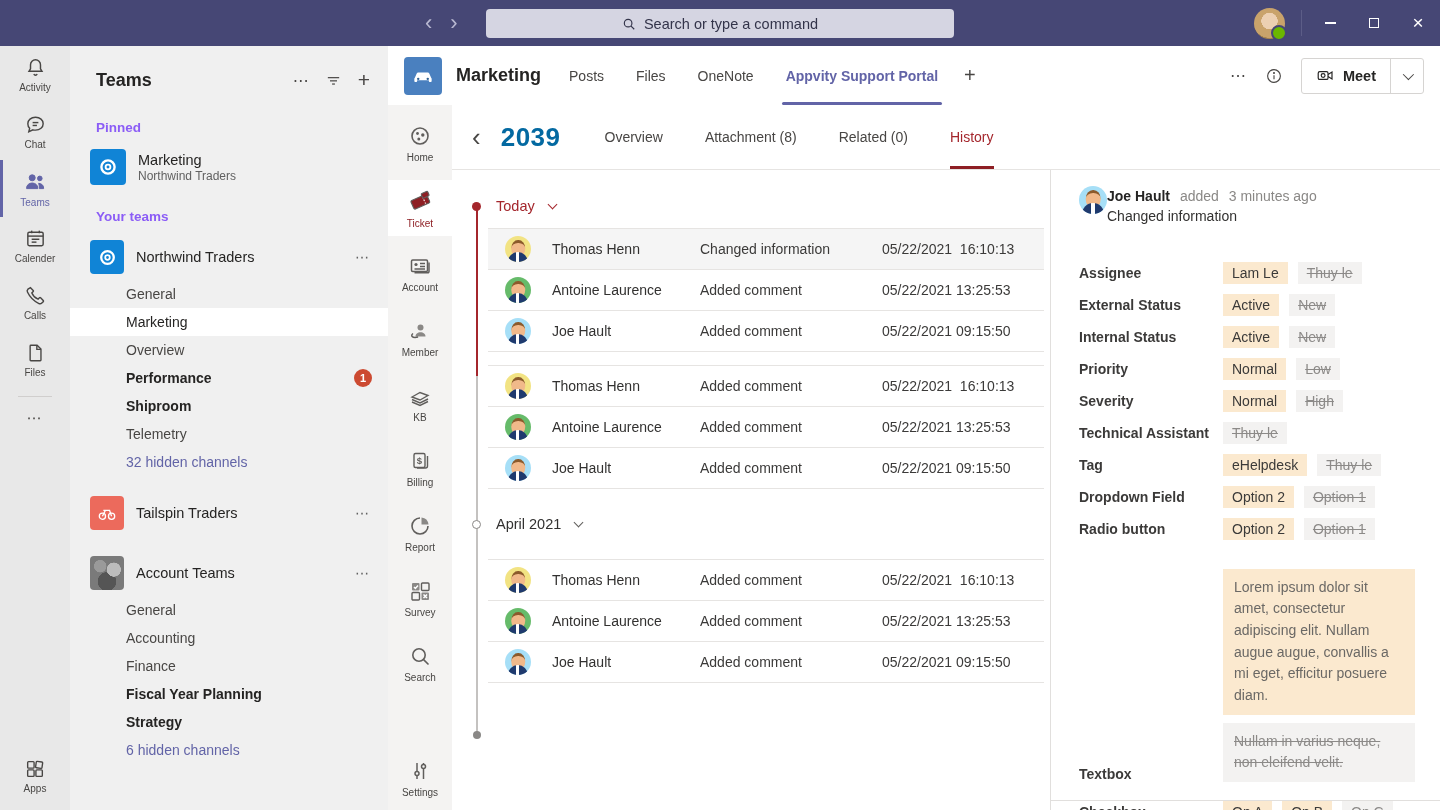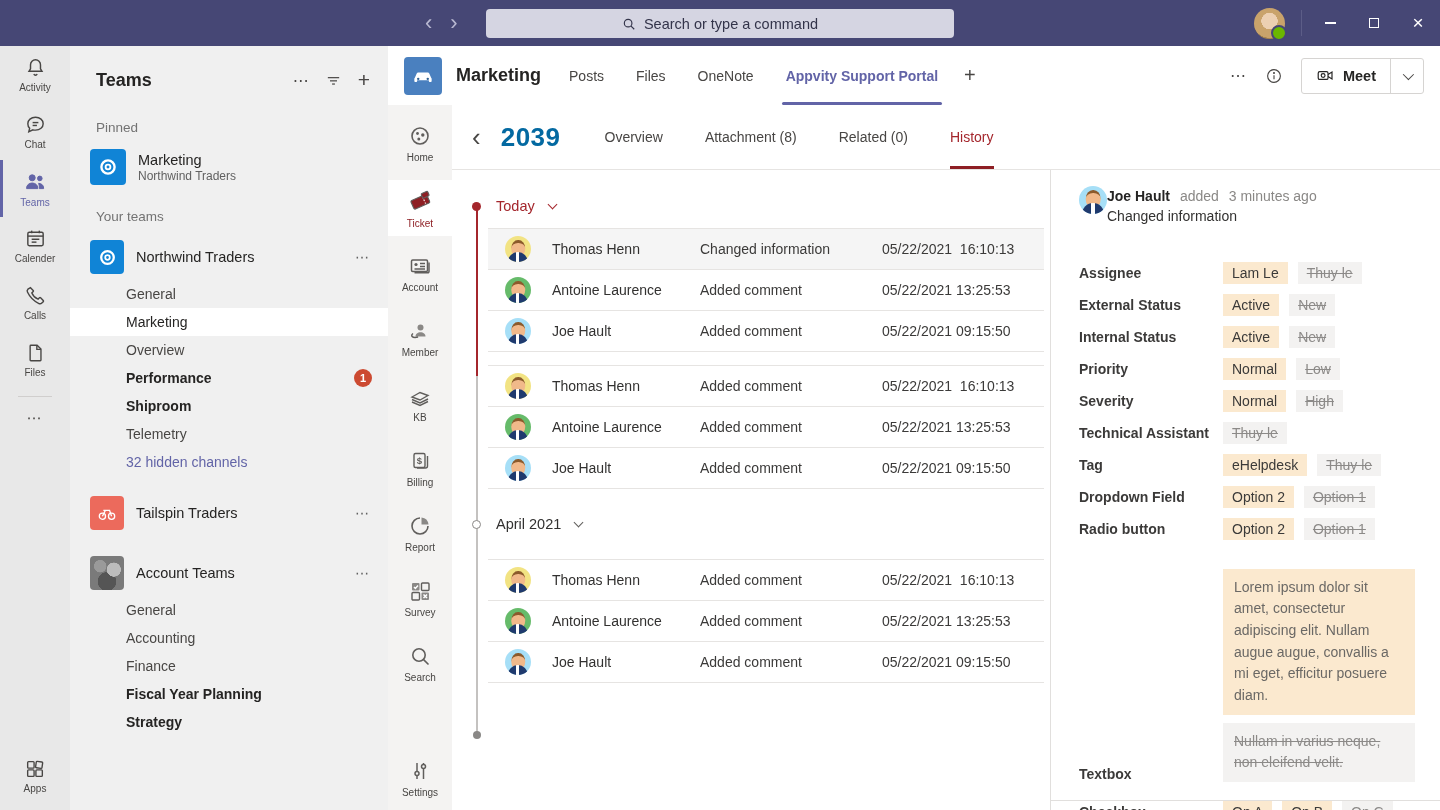--- a/index.html
+++ b/index.html
@@ -32,21 +32,21 @@
   .rail-dots { text-align:center; color:#484644; font-size:15px; letter-spacing:2px; padding:10px 0; cursor:pointer; }
   .rail-spacer { flex:1; }
   .rail-apps { margin-bottom:6px; }
 
   
   .tpanel { position:absolute; left:70px; top:46px; width:318px; height:764px; background:#f0f0f0; }
   .tp-head { display:flex; align-items:center; padding:22px 18px 0 26px; }
   .tp-title { font-size:18px; font-weight:bold; color:#252423; flex:1; }
   .tp-actions { display:flex; align-items:center; gap:16px; color:#484644; }
   .tp-actions .ico { font-size:16px; cursor:pointer; display:flex; align-items:center; }
-  .tp-section { font-size:13.5px; color:#737373; padding:28px 0 10px 26px; }
+  .tp-section { font-size:13.5px; color:#8b5cf6; padding:28px 0 10px 26px;font-weight:bold; }
   .pinned-item { display:flex; align-items:center; gap:12px; padding:4px 0 4px 20px; cursor:pointer; }
   .tlogo { width:36px; height:36px; border-radius:4px; flex:0 0 auto; display:flex; align-items:center; justify-content:center; }
   .tlogo--nwt { background:#1084d6; }
   .tlogo--tailspin { background:#ec6a5c; }
   .tlogo--cat { background:
       radial-gradient(circle at 30% 30%, #9a9a9a 0 18%, transparent 19%),
       radial-gradient(circle at 70% 40%, #bdbdbd 0 22%, transparent 23%),
       radial-gradient(circle at 50% 75%, #555 0 30%, transparent 31%), #7a7a7a; }
   .pin-name { font-size:14.5px; color:#252423; line-height:1.25; }
   .pin-org { font-size:12px; color:#616161; }
@@ -316,20 +316,21 @@
   <div class="team-row">
     <span class="tlogo tlogo--cat"></span>
     <span class="team-name">Account Teams</span>
     <span class="team-more">⋯</span>
   </div>
   <div class="channel">General</div>
   <div class="channel">Accounting</div>
   <div class="channel">Finance</div>
   <div class="channel bold">Fiscal Year Planning</div>
   <div class="channel bold">Strategy</div>
+  <div class="channel link">6 hidden channels</div>
 </div>
 
 <div class="main">
 
   <div class="team-header">
     <span class="th-logo">
       <svg width="26" height="26" viewBox="0 0 24 24">
           <path fill="#fff" d="M4.5 13.5l1.6-3.6c.3-.7 1-1.1 1.8-1.1h8.2c.8 0 1.5.4 1.8 1.1l1.6 3.6c.3.2.5.6.5 1v2.2a.8.8 0 0 1-.8.8h-1a.8.8 0 0 1-.8-.8v-.7H6.6v.7a.8.8 0 0 1-.8.8h-1a.8.8 0 0 1-.8-.8v-2.2c0-.4.2-.8.5-1z"></path>
           <circle cx="7.6" cy="14.6" r="1.1" fill="#2d5f93"></circle>
           <circle cx="16.4" cy="14.6" r="1.1" fill="#2d5f93"></circle>

